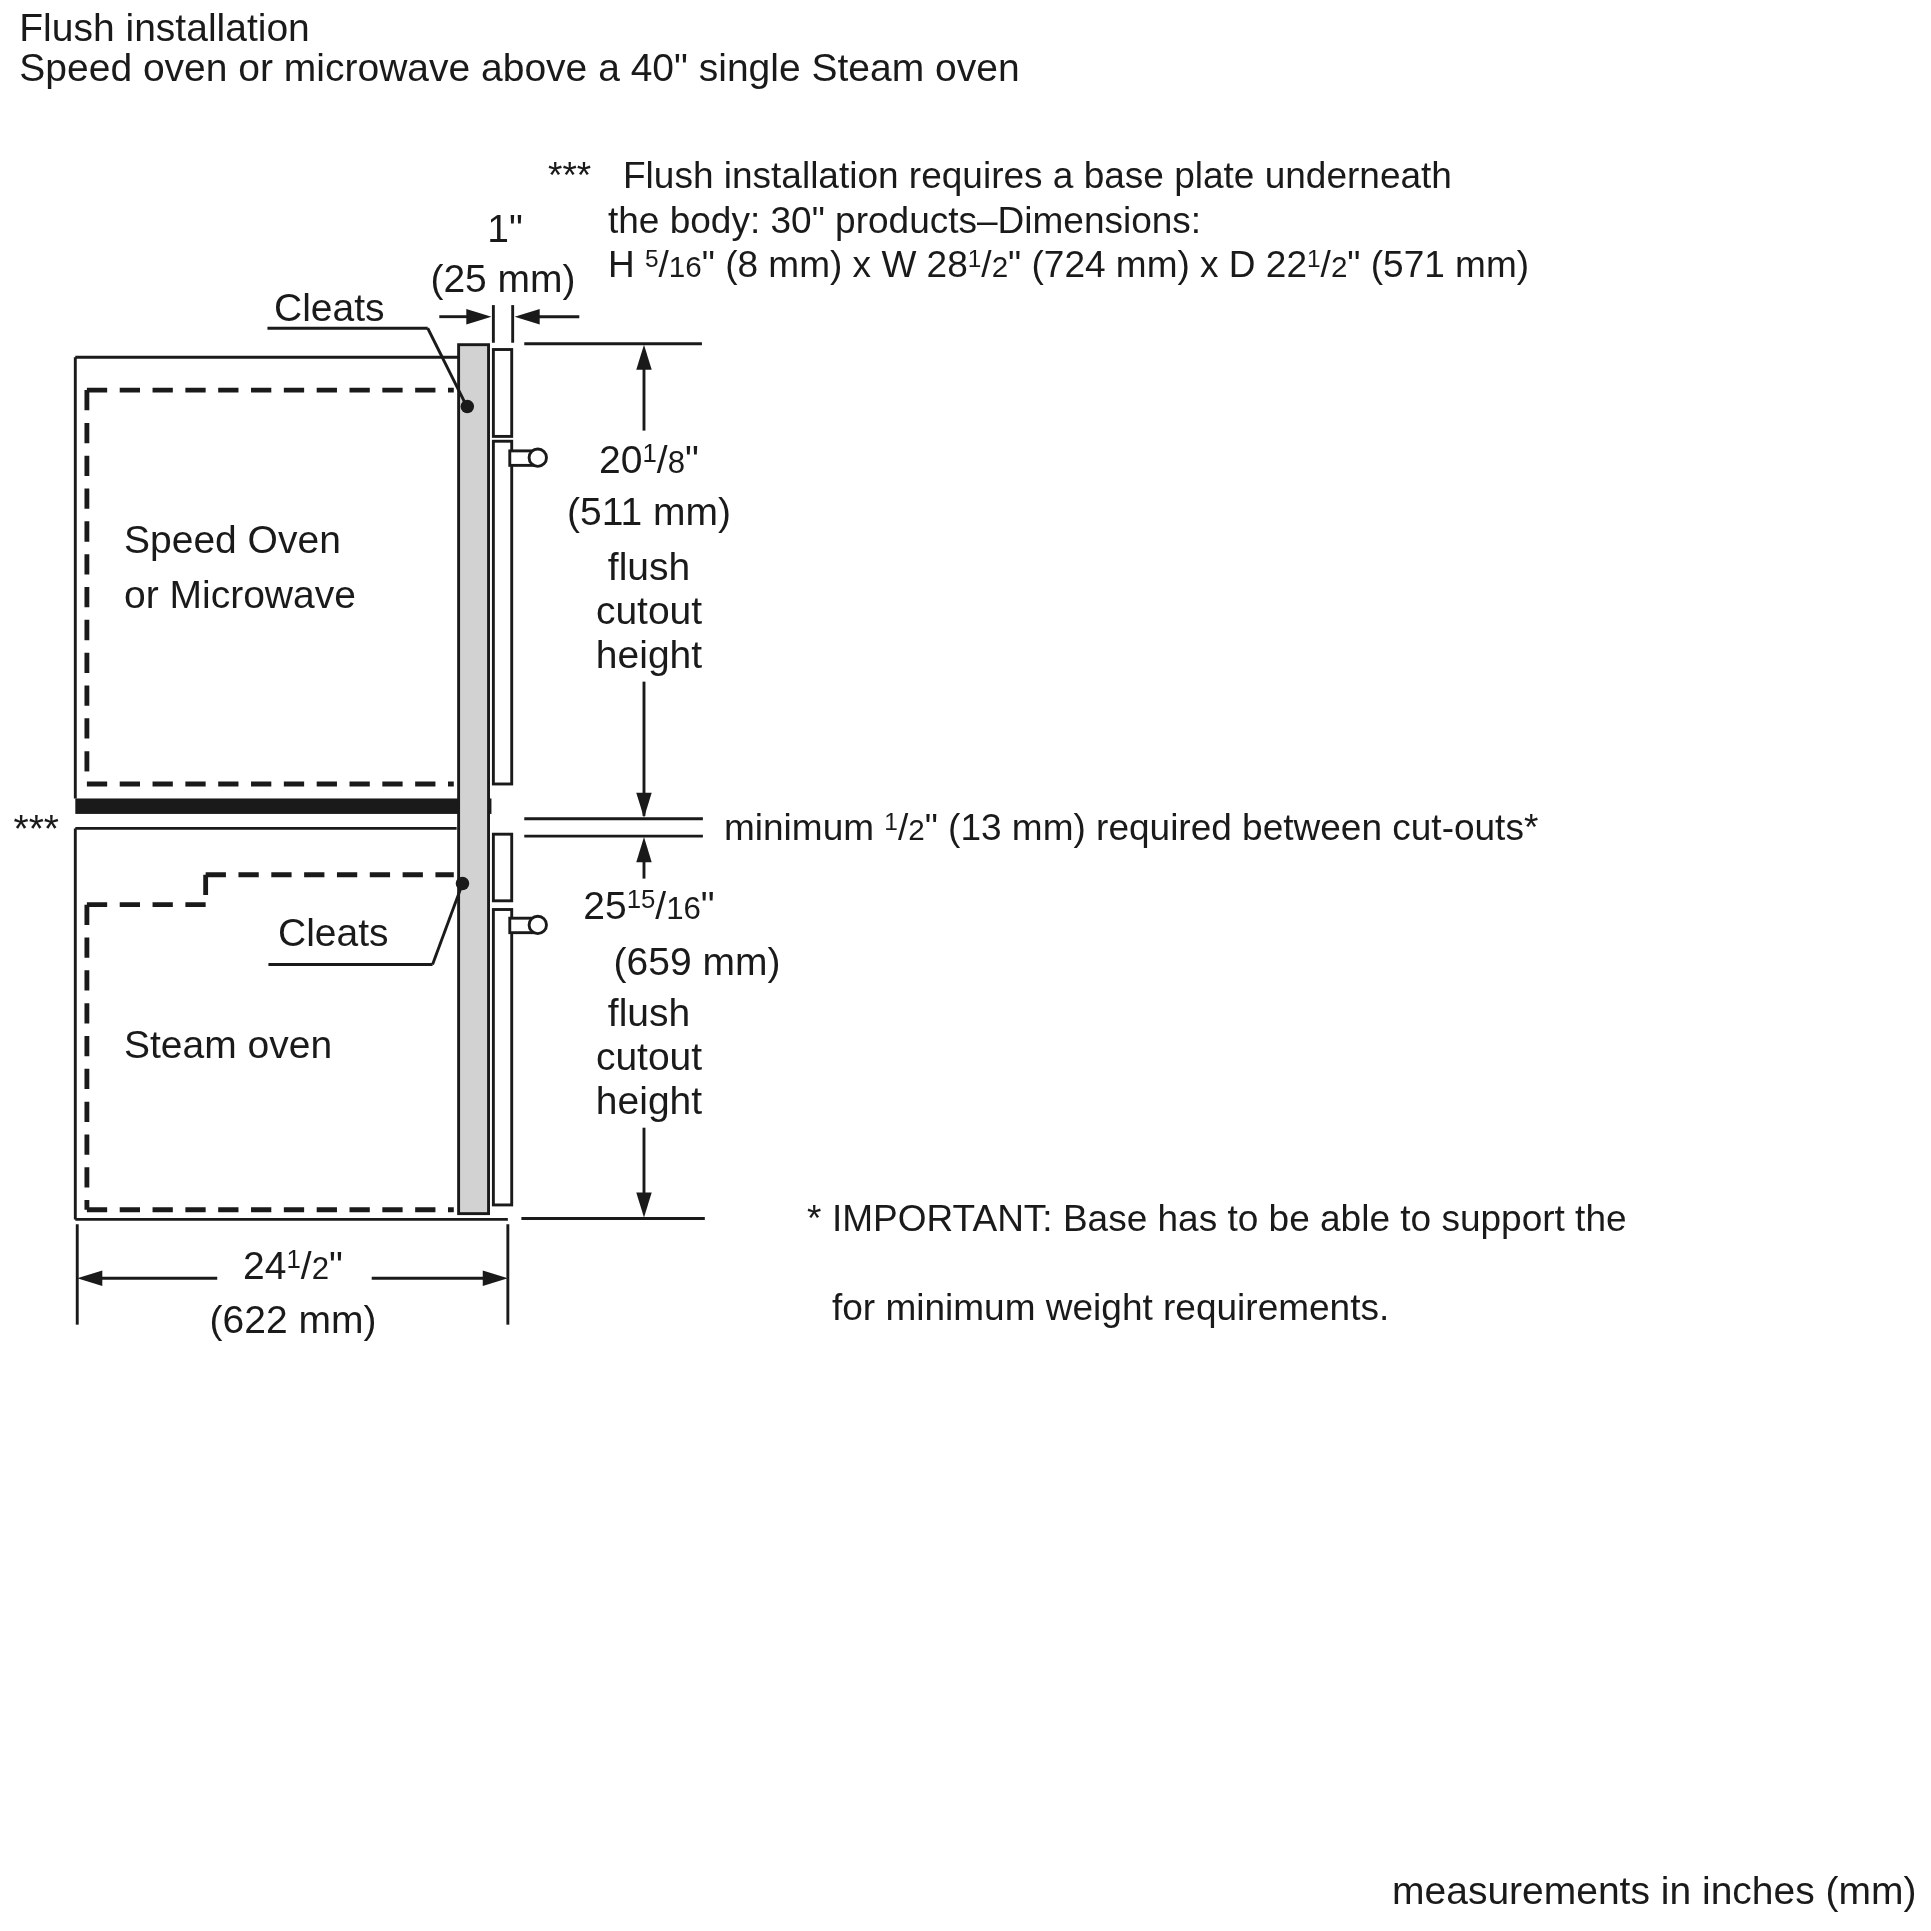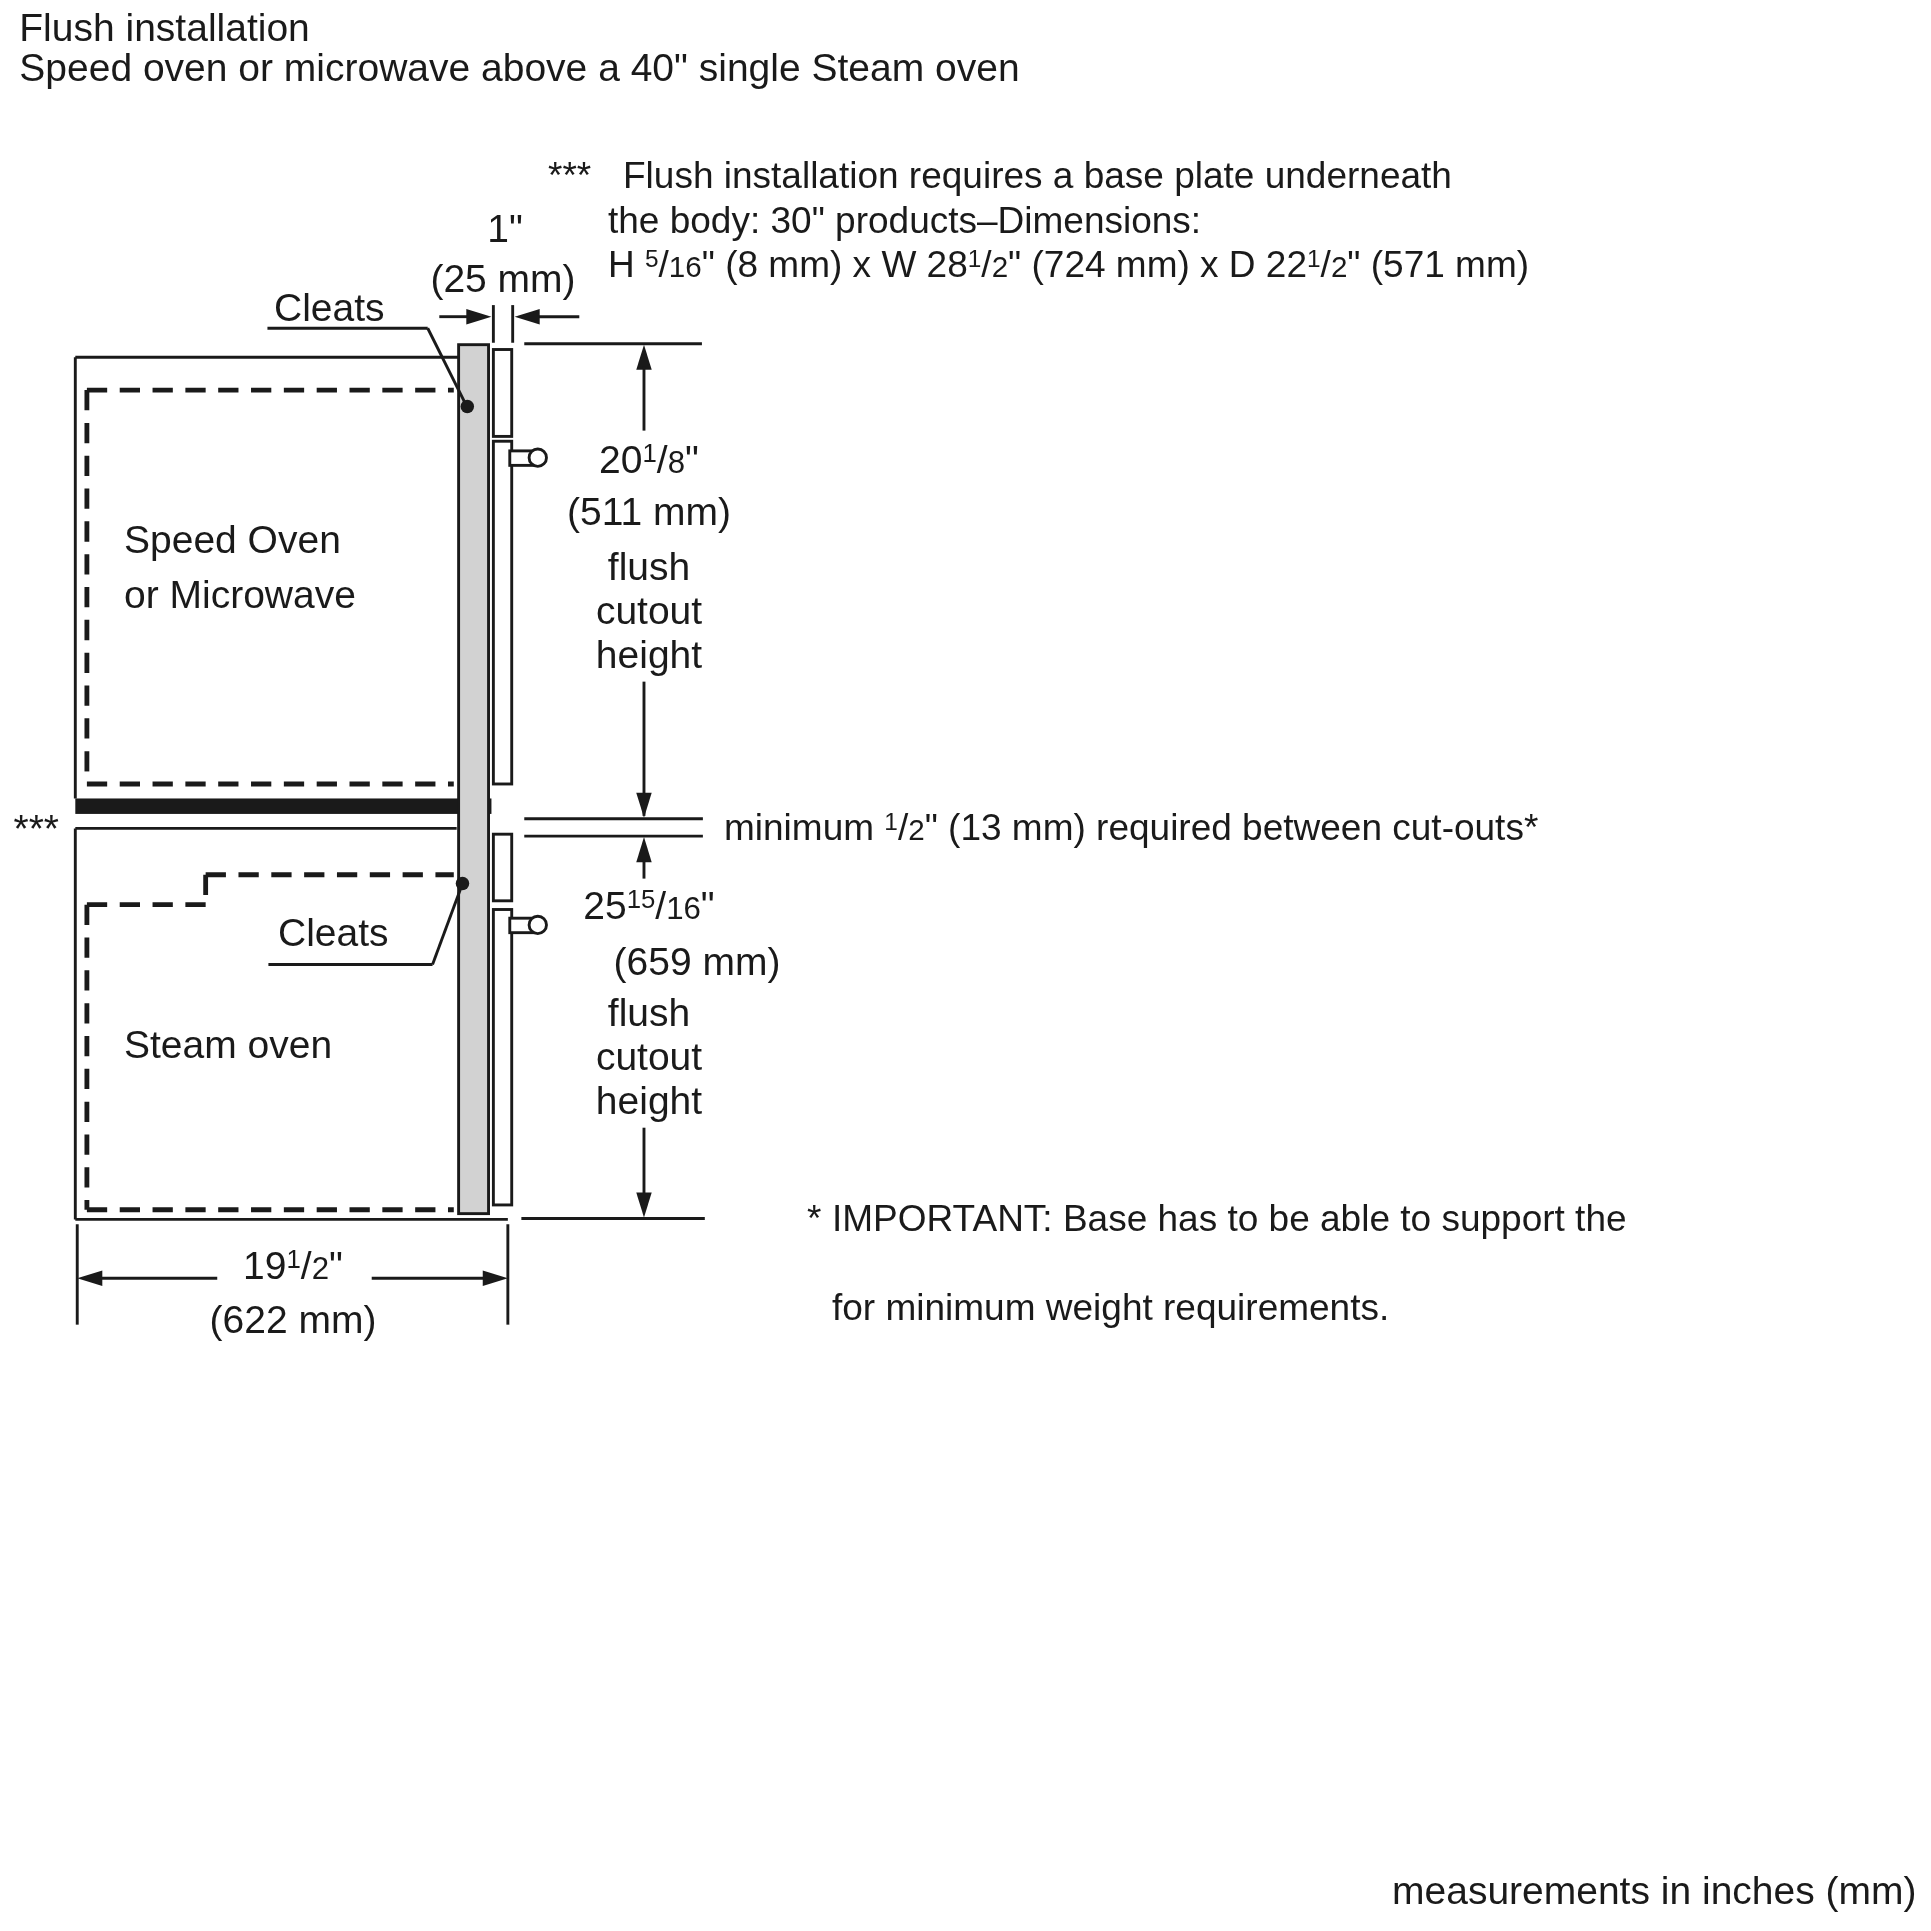--- a/index.html
+++ b/index.html
@@ -146,21 +146,21 @@
   <div class="lbl fs40 c" style="left:649px;top:633px;">height</div>
 
   <div class="lbl" style="left:724px;top:807px;"><span class="seg-n">minimum </span><span class="seg-sup">1</span><span class="seg-n">/</span><span class="seg-den">2</span><span class="seg-n">" (13 mm) required between cut-outs*</span></div>
 
   <div class="lbl fs40 c" style="left:649px;top:884px;"><span class="seg-n">25</span><span class="seg-sup">15</span><span class="seg-n">/</span><span class="seg-den">16</span><span class="seg-n">"</span></div>
   <div class="lbl fs40 c" style="left:649px;top:940px;margin-left:48px;">(659 mm)</div>
   <div class="lbl fs40 c" style="left:649px;top:991px;">flush</div>
   <div class="lbl fs40 c" style="left:649px;top:1035px;">cutout</div>
   <div class="lbl fs40 c" style="left:649px;top:1079px;">height</div>
 
-  <div class="lbl fs40 c" style="left:293px;top:1244px;"><span class="seg-n">19</span><span class="seg-sup">1</span><span class="seg-n">/</span><span class="seg-den">2</span><span class="seg-n">"</span></div>
+  <div class="lbl fs40 c" style="left:293px;top:1244px;"><span class="seg-n">24</span><span class="seg-sup">1</span><span class="seg-n">/</span><span class="seg-den">2</span><span class="seg-n">"</span></div>
   <div class="lbl fs40 c" style="left:293px;top:1298px;">(622 mm)</div>
 
   <div class="lbl" style="left:807px;top:1198px;">*</div>
   <div class="lbl" style="left:832px;top:1198px;">IMPORTANT: Base has to be able to support the</div>
   <div class="lbl" style="left:832px;top:1287px;">for minimum weight requirements.</div>
 
   <div class="lbl fs40 r" style="top:1869px;">measurements in inches (mm)</div>
 
 </div>
 

